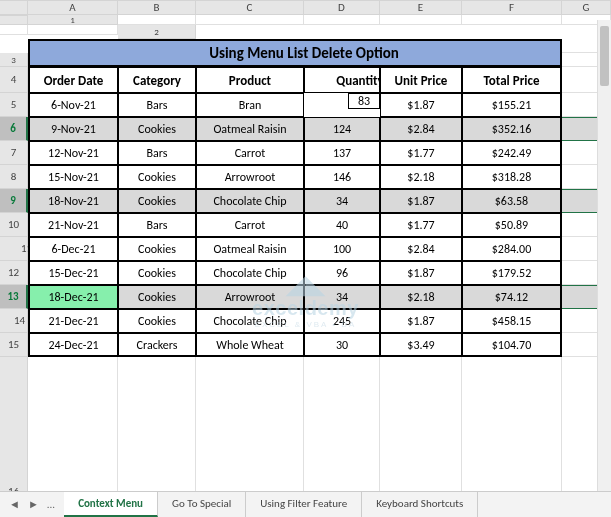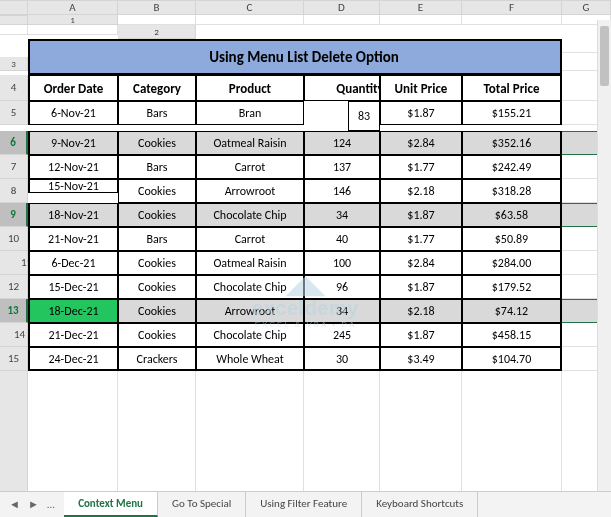--- a/index.html
+++ b/index.html
@@ -150,58 +150,58 @@
     <div class="row-header" style="height: 10px; font-size: 9px;">1</div>
     <div class="cell" style="height: 10px;"></div>
     <div class="cell" style="height: 10px;"></div>
     <div class="cell" style="height: 10px;"></div>
     <div class="cell" style="height: 10px;"></div>
     <div class="cell" style="height: 10px;"></div>
     <div class="cell" style="height: 10px;"></div>
     <div class="cell" style="height: 10px;"></div>
     <div class="cell" style="height: 10px;"></div>
     <div class="row-header" style="height: 14px; font-size: 9px;">2</div>
-    <div class="title-row" style="grid-area: span 2 / 2 / auto / 8; height: 36px; padding-left: 18px;">Using Menu List Delete Option</div>
+    <div class="title-row" style="grid-area: span 2 / 2 / auto / 8; height: 28px; padding-left: 18px;">Using Menu List Delete Option</div>
     <div class="cell" style="height: 14px;"></div>
     <div class="row-header" style="height: 14px; font-size: 9px;">3</div>
     <div class="cell" style="height: 14px;"></div>
     <div class="row-header" style="height: 26px;">4</div>
     <div class="header-cell" style="height: 26px; border-left: 2px solid rgb(0, 0, 0);">Order Date</div>
     <div class="header-cell" style="height: 26px;">Category</div>
     <div class="header-cell" style="height: 26px;">Product</div>
     <div class="header-cell" style="height: 26px; padding-left: 36px;">Quantity</div>
     <div class="header-cell" style="height: 26px;">Unit Price</div>
     <div class="header-cell" style="height: 26px; border-right: 2px solid rgb(0, 0, 0);">Total Price</div>
     <div class="cell" style="height: 26px;"></div>
     <div class="row-header" style="height: 24px;">5</div>
     <div class="data-cell" style="height: 24px; border-left: 2px solid rgb(0, 0, 0);">6-Nov-21</div>
     <div class="data-cell" style="height: 24px;">Bars</div>
     <div class="data-cell" style="height: 24px;">Bran</div>
-    <div class="data-cell" style="height: 30px; margin-left: 44px;">83</div>
+    <div class="data-cell" style="height: 16px; margin-left: 44px;">83</div>
     <div class="data-cell" style="height: 24px;">$1.87</div>
     <div class="data-cell" style="height: 24px; border-right: 2px solid rgb(0, 0, 0);">$155.21</div>
     <div class="cell" style="height: 24px;"></div>
     <div class="row-header multi-sel" style="height: 24px;">6</div>
     <div class="data-cell" style="height: 24px; background: rgb(217, 217, 217); border-left: 2px solid rgb(0, 0, 0);">9-Nov-21</div>
     <div class="data-cell" style="height: 24px; background: rgb(217, 217, 217);">Cookies</div>
     <div class="data-cell" style="height: 24px; background: rgb(217, 217, 217);">Oatmeal Raisin</div>
     <div class="data-cell" style="height: 24px; background: rgb(217, 217, 217);">124</div>
     <div class="data-cell" style="height: 24px; background: rgb(217, 217, 217);">$2.84</div>
     <div class="data-cell" style="height: 24px; background: rgb(217, 217, 217); border-right: 2px solid rgb(0, 0, 0);">$352.16</div>
     <div class="cell" style="height: 24px; background: rgb(217, 217, 217); border-top: 1px solid rgb(33, 115, 70); border-bottom: 1px solid rgb(33, 115, 70);"></div>
     <div class="row-header" style="height: 24px;">7</div>
     <div class="data-cell" style="height: 24px; border-left: 2px solid rgb(0, 0, 0);">12-Nov-21</div>
     <div class="data-cell" style="height: 24px;">Bars</div>
     <div class="data-cell" style="height: 24px;">Carrot</div>
     <div class="data-cell" style="height: 24px;">137</div>
     <div class="data-cell" style="height: 24px;">$1.77</div>
     <div class="data-cell" style="height: 24px; border-right: 2px solid rgb(0, 0, 0);">$242.49</div>
     <div class="cell" style="height: 24px;"></div>
     <div class="row-header" style="height: 24px;">8</div>
-    <div class="data-cell" style="height: 14px; border-left: 2px solid rgb(0, 0, 0);">15-Nov-21</div>
+    <div class="data-cell" style="height: 24px; border-left: 2px solid rgb(0, 0, 0);">15-Nov-21</div>
     <div class="data-cell" style="height: 24px;">Cookies</div>
     <div class="data-cell" style="height: 24px;">Arrowroot</div>
     <div class="data-cell" style="height: 24px;">146</div>
     <div class="data-cell" style="height: 24px;">$2.18</div>
     <div class="data-cell" style="height: 24px; border-right: 2px solid rgb(0, 0, 0);">$318.28</div>
     <div class="cell" style="height: 24px;"></div>
     <div class="row-header multi-sel" style="height: 24px;">9</div>
     <div class="data-cell" style="height: 24px; background: rgb(217, 217, 217); border-left: 2px solid rgb(0, 0, 0);">18-Nov-21</div>
     <div class="data-cell" style="height: 24px; background: rgb(217, 217, 217);">Cookies</div>
     <div class="data-cell" style="height: 24px; background: rgb(217, 217, 217);">Chocolate Chip</div>
@@ -227,21 +227,21 @@
     <div class="cell" style="height: 24px;"></div>
     <div class="row-header" style="height: 24px;">12</div>
     <div class="data-cell" style="height: 24px; border-left: 2px solid rgb(0, 0, 0);">15-Dec-21</div>
     <div class="data-cell" style="height: 24px;">Cookies</div>
     <div class="data-cell" style="height: 24px;">Chocolate Chip</div>
     <div class="data-cell" style="height: 24px;">96</div>
     <div class="data-cell" style="height: 24px;">$1.87</div>
     <div class="data-cell" style="height: 24px; border-right: 2px solid rgb(0, 0, 0);">$179.52</div>
     <div class="cell" style="height: 24px;"></div>
     <div class="row-header multi-sel" style="height: 24px;">13</div>
-    <div class="data-cell" style="height: 24px; background: #22c55e; border-left: 2px solid rgb(0, 0, 0);">18-Dec-21</div>
+    <div class="data-cell" style="height: 24px; background: #86efac; border-left: 2px solid rgb(0, 0, 0);">18-Dec-21</div>
     <div class="data-cell" style="height: 24px; background: rgb(217, 217, 217);">Cookies</div>
     <div class="data-cell" style="height: 24px; background: rgb(217, 217, 217);">Arrowroot</div>
     <div class="data-cell" style="height: 24px; background: rgb(217, 217, 217);">34</div>
     <div class="data-cell" style="height: 24px; background: rgb(217, 217, 217);">$2.18</div>
     <div class="data-cell" style="height: 24px; background: rgb(217, 217, 217); border-right: 2px solid rgb(0, 0, 0);">$74.12</div>
     <div class="cell" style="height: 24px; background: rgb(217, 217, 217); border-top: 1px solid rgb(33, 115, 70); border-bottom: 1px solid rgb(33, 115, 70);"></div>
     <div class="row-header" style="height: 24px; padding-left: 12px;">14</div>
     <div class="data-cell" style="height: 24px; border-left: 2px solid rgb(0, 0, 0);">21-Dec-21</div>
     <div class="data-cell" style="height: 24px;">Cookies</div>
     <div class="data-cell" style="height: 24px;">Chocolate Chip</div>

